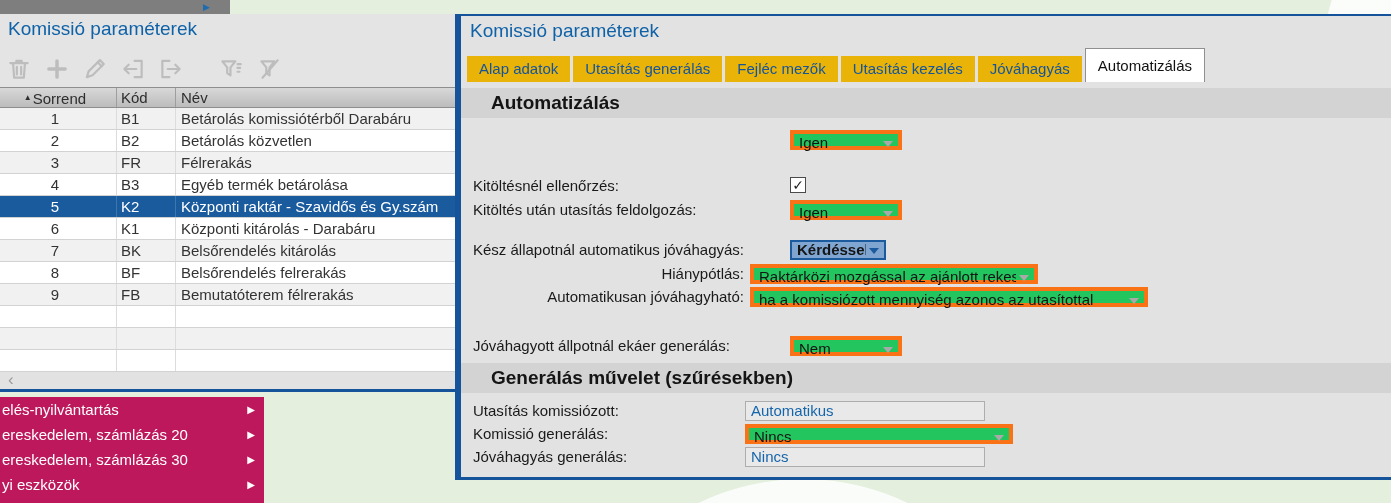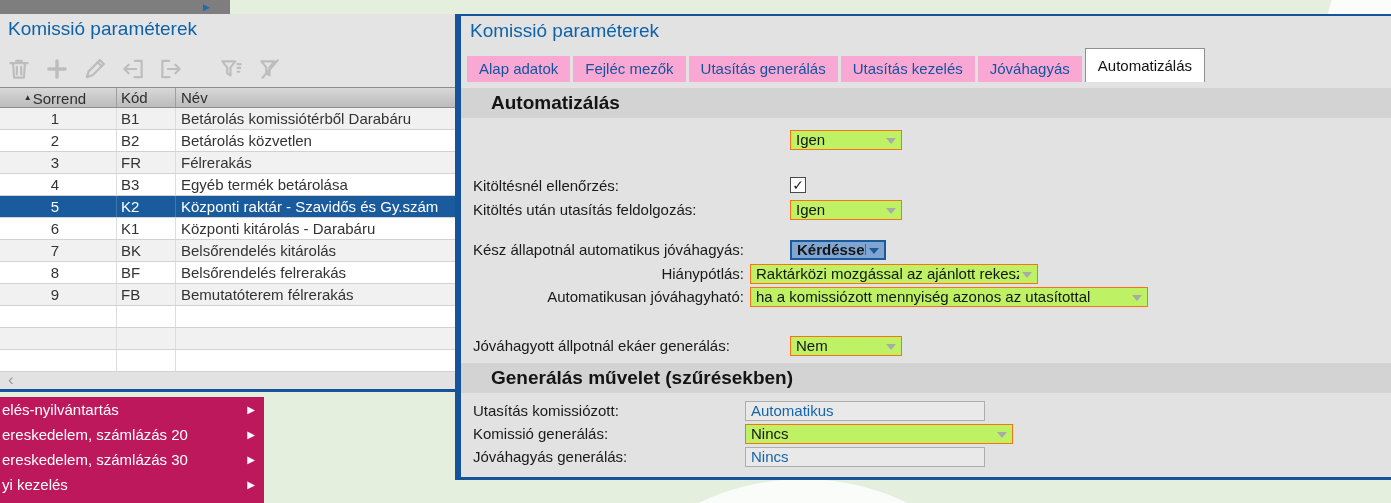--- a/index.html
+++ b/index.html
@@ -50,32 +50,32 @@
   .menu-item{height:25px;line-height:25px;color:#fff;font-size:15px;padding-left:2px;position:relative;
     white-space:nowrap;cursor:pointer;}
   .marrow{position:absolute;right:9px;top:0;font-size:10px;}
 
   
   .right-panel{position:absolute;left:455px;top:14px;width:936px;height:466px;box-sizing:border-box;
     background:#e2e2e2;border-left:6px solid #15549b;border-top:2px solid #15549b;border-bottom:3px solid #15549b;}
   .rp-inner{position:absolute;left:0;top:0;right:0;bottom:0;overflow:hidden;}
   .rp-title{position:absolute;left:9px;top:4px;font-size:19px;color:#0f62a8;white-space:nowrap;}
   .tabs{position:absolute;left:6px;top:28px;height:38px;display:flex;align-items:flex-end;gap:3px;}
-  .tab{background:#f9a8d4;color:#13549e;font-size:15px;padding:4px 12px 5px 12px;white-space:nowrap;cursor:pointer;}
+  .tab{background:#eab308;color:#13549e;font-size:15px;padding:4px 12px 5px 12px;white-space:nowrap;cursor:pointer;}
   .tab.active{background:#fff;color:#111;border:1px solid #8f8f8f;border-bottom:none;padding:8px 12px 8px 12px;}
 
   .band{position:absolute;left:0;width:100%;height:30px;background:#d3d3d3;line-height:30px;
     font-size:19px;font-weight:bold;color:#141414;}
   .band span{margin-left:30px;}
 
   .frow{position:absolute;left:0;width:100%;height:20px;font-size:15px;color:#1a1a1a;}
   .flabel{position:absolute;left:12px;top:0;line-height:20px;white-space:nowrap;}
   .rlabel{position:absolute;left:0;top:0;width:283px;text-align:right;line-height:20px;white-space:nowrap;}
-  .select{position:absolute;top:0;height:20px;box-sizing:border-box;background:#bef264;
-    border:1px solid #f97316;cursor:pointer;}
+  .select{position:absolute;top:0;height:20px;box-sizing:border-box;background:#22c55e;
+    border:4px solid #f97316;cursor:pointer;}
   .select .sval{display:block;margin:0 18px 0 5px;line-height:18px;white-space:nowrap;overflow:hidden;color:#141414;}
   .dd-arrow{position:absolute;right:5px;top:7px;width:0;height:0;border-left:5px solid transparent;
     border-right:5px solid transparent;border-top:6px solid #a9a9a9;}
   .select.focused{background:#7fa5d0;border:2px solid #1b5a9c;}
   .select.focused .sval{line-height:16px;font-weight:bold;}
   .select.focused .dd-arrow{border-top-color:#1b5a9c;top:6px;}
   .textbox{position:absolute;top:0;height:20px;box-sizing:border-box;background:#e9e9e9;
     border:1px solid #adadad;color:#1565ab;line-height:18px;padding-left:5px;white-space:nowrap;overflow:hidden;
     font-size:15px;cursor:text;}
   .checkbox{position:absolute;top:1px;width:16px;height:16px;box-sizing:border-box;background:#fff;
@@ -196,31 +196,31 @@
     </div>
     <div class="hscroll">
       <span class="larr">‹</span>
     </div>
   </div>
 
   <div class="menu">
       <div class="menu-item"><span class="mlabel">elés-nyilvántartás</span><span class="marrow">▶</span></div>
       <div class="menu-item"><span class="mlabel">ereskedelem, számlázás 20</span><span class="marrow">▶</span></div>
       <div class="menu-item"><span class="mlabel">ereskedelem, számlázás 30</span><span class="marrow">▶</span></div>
-      <div class="menu-item"><span class="mlabel">yi kezelés</span><span class="marrow">▶</span></div>
+      <div class="menu-item"><span class="mlabel">yi eszközök</span><span class="marrow">▶</span></div>
       <div class="menu-item"><span class="mlabel">ámfejtés</span><span class="marrow">▶</span></div>
     </div>
 
   <div class="right-panel">
     <div class="rp-inner">
       <div class="rp-title">Komissió paraméterek</div>
       <div class="tabs">
           <div class="tab">Alap adatok</div>
+          <div class="tab">Utasítás generálás</div>
           <div class="tab">Fejléc mezők</div>
-          <div class="tab">Utasítás generálás</div>
           <div class="tab">Utasítás kezelés</div>
           <div class="tab">Jóváhagyás</div>
           <div class="tab active">Automatizálás</div>
         </div>
 
       <div class="band" style="top:72px">
         <span>Automatizálás</span>
       </div>
 
       <div class="frow" style="top:114px">

